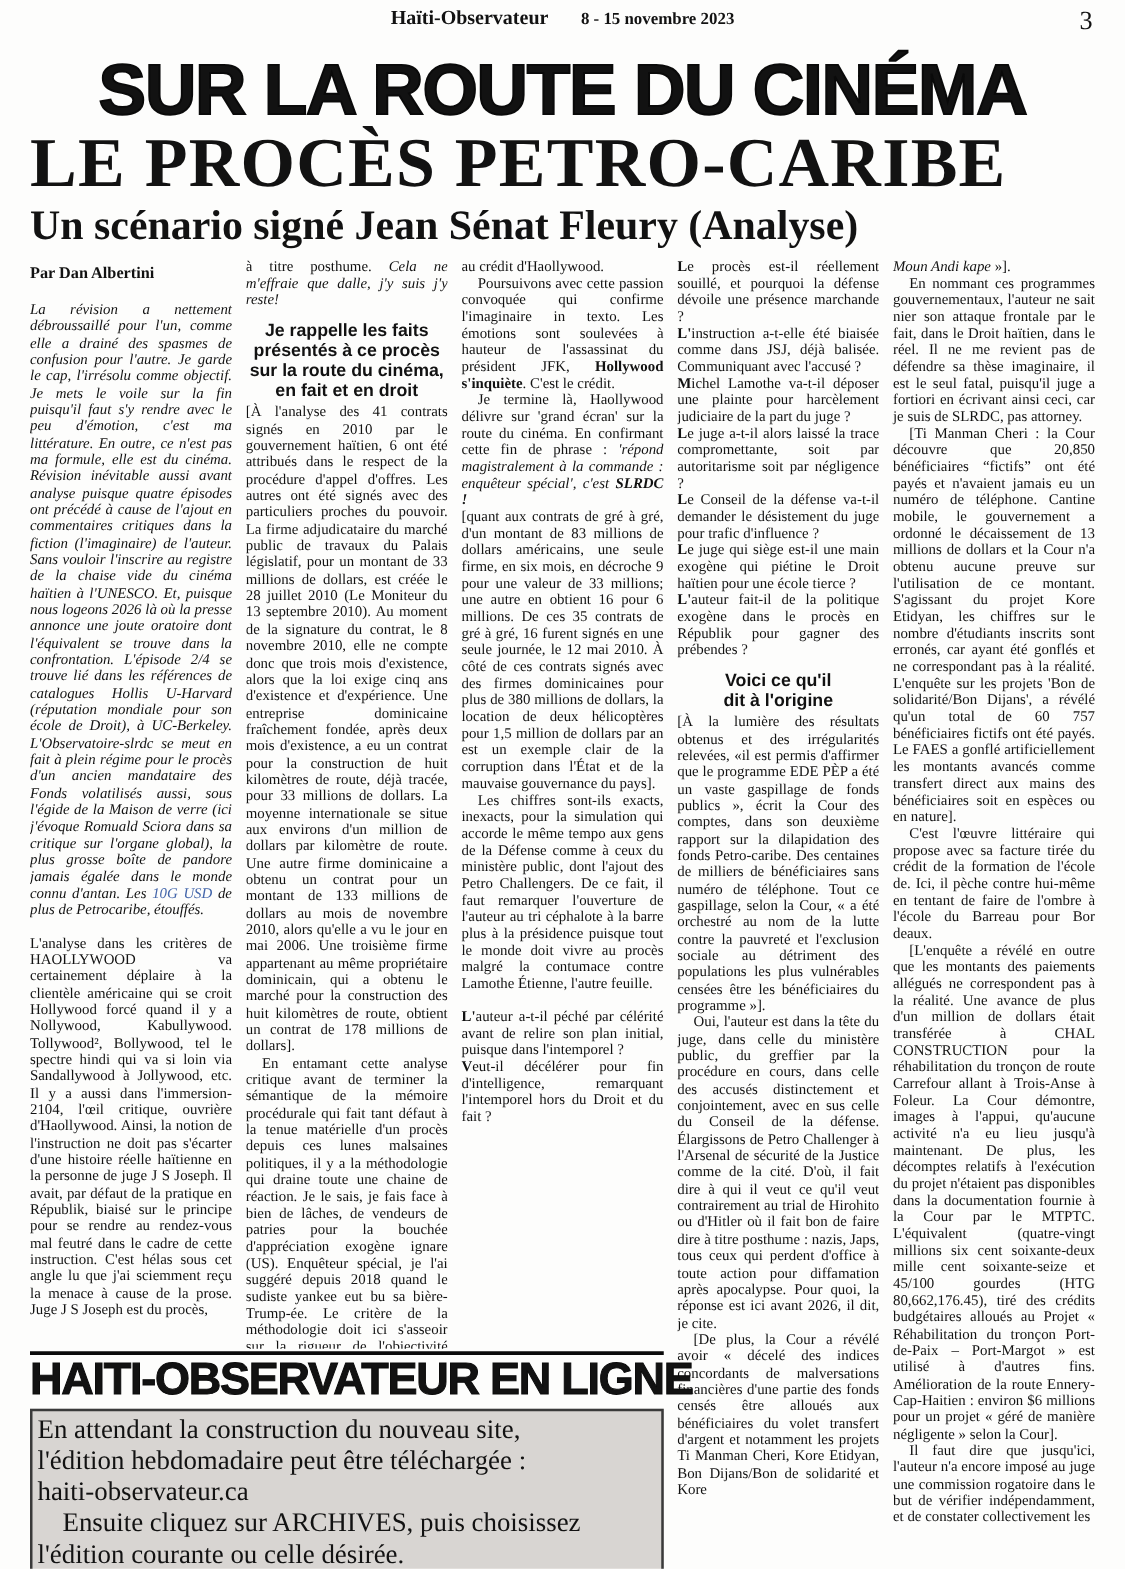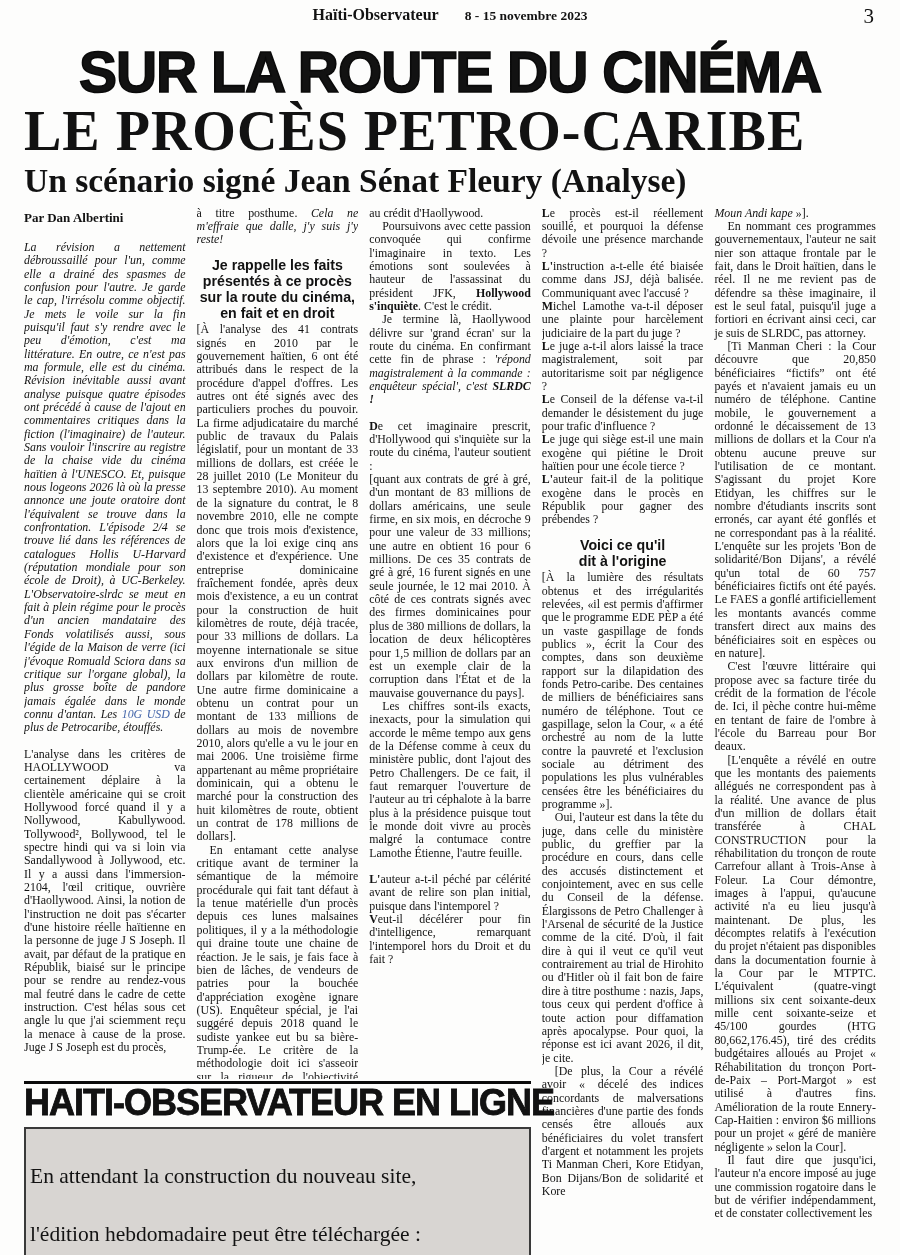--- a/index.html
+++ b/index.html
@@ -64,21 +64,21 @@
     font-family:"Liberation Sans","DejaVu Sans",sans-serif;
     font-weight:bold;font-size:36px;letter-spacing:-1px;line-height:1.0;
     -webkit-text-stroke:0.8px #0a0a0a;
     margin:1px 0 6px 0;white-space:nowrap;
   }
   .online-box{
     border:2px solid #3a3a3a;
     padding:2px 6px 8px 4px;
     font-size:21.5px;line-height:25px;
   }
-  .online-box .line{white-space:pre-wrap;margin-top:33px;}
+  .online-box .line{white-space:pre-wrap;}
   .online-box .line:nth-child(4){text-indent:20px;}
 </style>
 </head>
 <body>
 
 <div class="page">
 
   <div class="masthead">
     <div class="inner">
       <span class="mast-title">Haïti-Observateur</span>
@@ -103,32 +103,31 @@
       <p><span>à titre posthume. </span><span class="italic">Cela ne m'effraie que dalle, j'y suis j'y reste!</span></p>
       <p class="subhead">Je rappelle les faits présentés à ce procès sur la route du cinéma, en fait et en droit</p>
       <p>[À l'analyse des 41 contrats signés en 2010 par le gouvernement haïtien, 6 ont été attribués dans le respect de la procédure d'appel d'offres. Les autres ont été signés avec des particuliers proches du pouvoir. La firme adjudicataire du marché public de travaux du Palais législatif, pour un montant de 33 millions de dollars, est créée le 28 juillet 2010 (Le Moniteur du 13 septembre 2010). Au moment de la signature du contrat, le 8 novembre 2010, elle ne compte donc que trois mois d'existence, alors que la loi exige cinq ans d'existence et d'expérience. Une entreprise dominicaine fraîchement fondée, après deux mois d'existence, a eu un contrat pour la construction de huit kilomètres de route, déjà tracée, pour 33 millions de dollars. La moyenne internationale se situe aux environs d'un million de dollars par kilomètre de route. Une autre firme dominicaine a obtenu un contrat pour un montant de 133 millions de dollars au mois de novembre 2010, alors qu'elle a vu le jour en mai 2006. Une troisième firme appartenant au même propriétaire dominicain, qui a obtenu le marché pour la construction des huit kilomètres de route, obtient un contrat de 178 millions de dollars].</p>
       <p class="ind">En entamant cette analyse critique avant de terminer la sémantique de la mémoire procédurale qui fait tant défaut à la tenue matérielle d'un procès depuis ces lunes malsaines politiques, il y a la méthodologie qui draine toute une chaine de réaction. Je le sais, je fais face à bien de lâches, de vendeurs de patries pour la bouchée d'appréciation exogène ignare (US). Enquêteur spécial, je l'ai suggéré depuis 2018 quand le sudiste yankee eut bu sa bière-Trump-ée. Le critère de la méthodologie doit ici s'asseoir sur la rigueur de l'objectivité réclamée</p>
     </div>
 
     <div class="col col-r1">
       <p>au crédit d'Haollywood.</p>
       <p class="ind"><span>Poursuivons avec cette passion convoquée qui confirme l'imaginaire in texto. Les émotions sont soulevées à hauteur de l'assassinat du président JFK, </span><span class="bold">Hollywood s'inquiète</span><span>. C'est le crédit.</span></p>
       <p class="ind"><span>Je termine là, Haollywood délivre sur 'grand écran' sur la route du cinéma. En confirmant cette fin de phrase : </span><span class="italic">'répond magistralement à la commande : enquêteur spécial', c'est </span><span class="bold italic">SLRDC !</span></p>
-      <p class="gap q">De cet imaginaire prescrit, d'Hollywood qui s'inquiète sur la route du cinéma, l'auteur soutient :</p>
       <p>[quant aux contrats de gré à gré, d'un montant de 83 millions de dollars américains, une seule firme, en six mois, en décroche 9 pour une valeur de 33 millions; une autre en obtient 16 pour 6 millions. De ces 35 contrats de gré à gré, 16 furent signés en une seule journée, le 12 mai 2010. À côté de ces contrats signés avec des firmes dominicaines pour plus de 380 millions de dollars, la location de deux hélicoptères pour 1,5 million de dollars par an est un exemple clair de la corruption dans l'État et de la mauvaise gouvernance du pays].</p>
       <p class="ind">Les chiffres sont-ils exacts, inexacts, pour la simulation qui accorde le même tempo aux gens de la Défense comme à ceux du ministère public, dont l'ajout des Petro Challengers. De ce fait, il faut remarquer l'ouverture de l'auteur au tri céphalote à la barre plus à la présidence puisque tout le monde doit vivre au procès malgré la contumace contre Lamothe Étienne, l'autre feuille.</p>
       <p class="gap q">L'auteur a-t-il péché par célérité avant de relire son plan initial, puisque dans l'intemporel ?</p>
       <p class="q">Veut-il décélérer pour fin d'intelligence, remarquant l'intemporel hors du Droit et du fait ?</p>
     </div>
 
     <div class="col col-tall">
       <p class="q">Le procès est-il réellement souillé, et pourquoi la défense dévoile une présence marchande ?</p>
       <p class="q">L'instruction a-t-elle été biaisée comme dans JSJ, déjà balisée. Communiquant avec l'accusé ?</p>
       <p class="q">Michel Lamothe va-t-il déposer une plainte pour harcèlement judiciaire de la part du juge ?</p>
-      <p class="q">Le juge a-t-il alors laissé la trace magistralement, soit par autoritarisme soit par négligence ?</p>
+      <p class="q">Le juge a-t-il alors laissé la trace compromettante, soit par autoritarisme soit par négligence ?</p>
       <p class="q">Le Conseil de la défense va-t-il demander le désistement du juge pour trafic d'influence ?</p>
       <p class="q">Le juge qui siège est-il une main exogène qui piétine le Droit haïtien pour une école tierce ?</p>
       <p class="q">L'auteur fait-il de la politique exogène dans le procès en Républik pour gagner des prébendes ?</p>
       <p class="subhead">Voici ce qu'il
 dit à l'origine</p>
       <p>[À la lumière des résultats obtenus et des irrégularités relevées, «il est permis d'affirmer que le programme EDE PÈP a été un vaste gaspillage de fonds publics », écrit la Cour des comptes, dans son deuxième rapport sur la dilapidation des fonds Petro-caribe. Des centaines de milliers de bénéficiaires sans numéro de téléphone. Tout ce gaspillage, selon la Cour, « a été orchestré au nom de la lutte contre la pauvreté et l'exclusion sociale au détriment des populations les plus vulnérables censées être les bénéficiaires du programme »].</p>
       <p class="ind">Oui, l'auteur est dans la tête du juge, dans celle du ministère public, du greffier par la procédure en cours, dans celle des accusés distinctement et conjointement, avec en sus celle du Conseil de la défense. Élargissons de Petro Challenger à l'Arsenal de sécurité de la Justice comme de la cité. D'où, il fait dire à qui il veut ce qu'il veut contrairement au trial de Hirohito ou d'Hitler où il fait bon de faire dire à titre posthume : nazis, Japs, tous ceux qui perdent d'office à toute action pour diffamation après apocalypse. Pour quoi, la réponse est ici avant 2026, il dit, je cite.</p>
       <p class="ind">[De plus, la Cour a révélé avoir « décelé des indices concordants de malversations financières d'une partie des fonds censés être alloués aux bénéficiaires du volet transfert d'argent et notamment les projets Ti Manman Cheri, Kore Etidyan, Bon Dijans/Bon de solidarité et Kore</p>
     </div>
 

